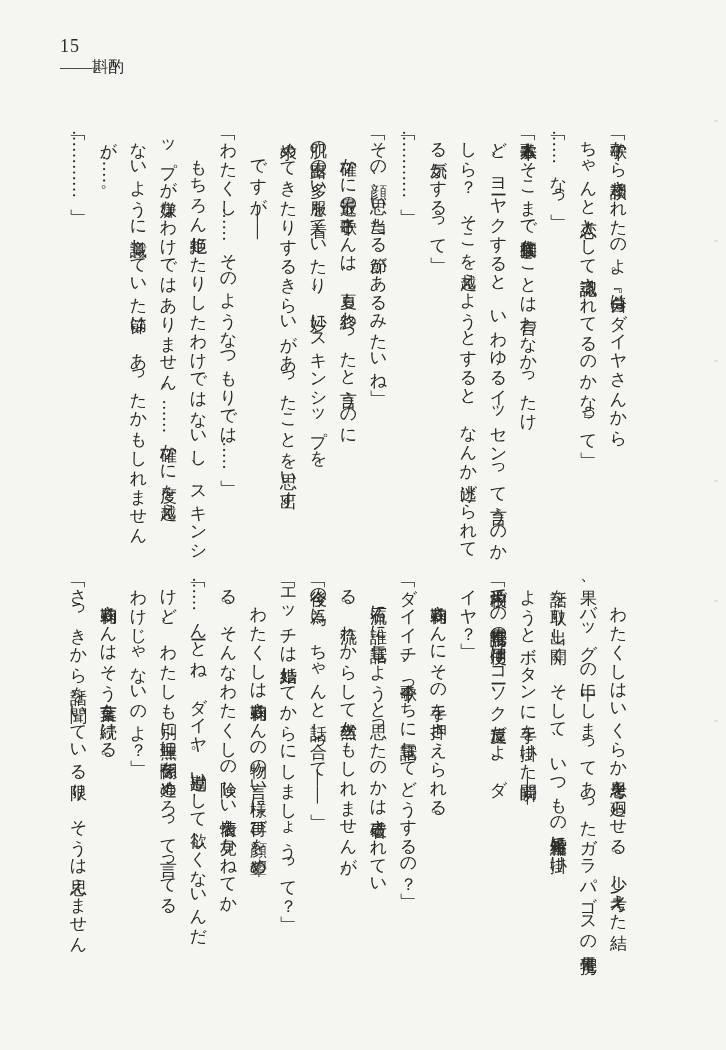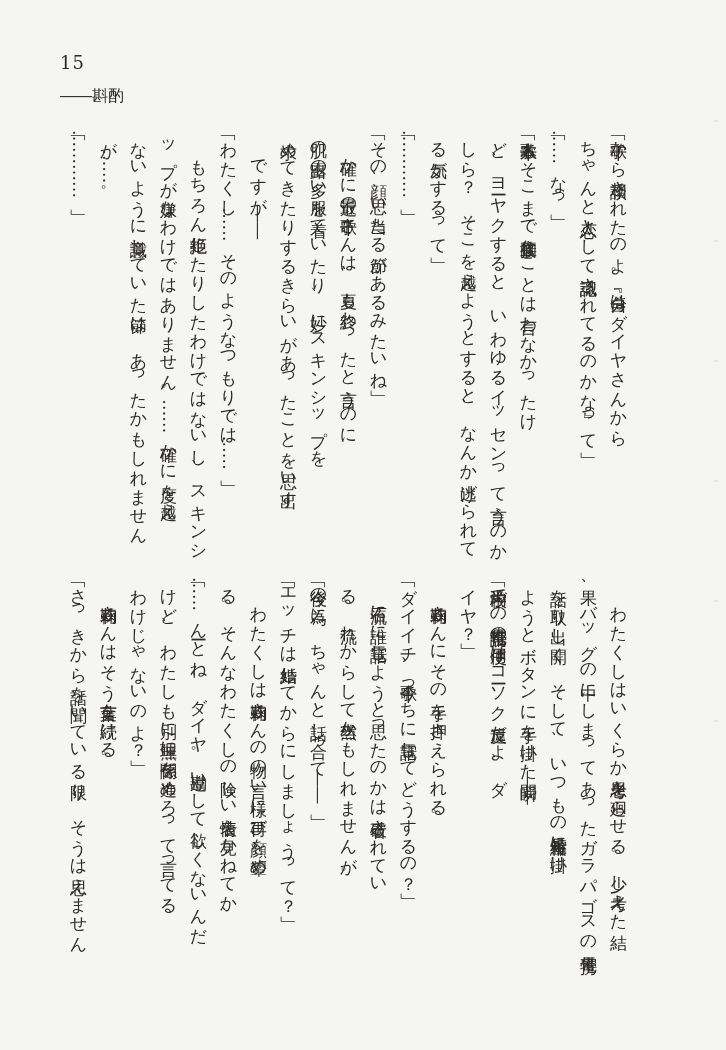--- a/index.html
+++ b/index.html
@@ -16,31 +16,31 @@
     position: relative;
     width: 726px;
     height: 1050px;
     overflow: hidden;
     background: #f5f5f2;
     color: #2b2a27;
   }
   .page-header {
     position: absolute;
     left: 60px;
-    top: 52px;
+    top: 35px;
+    font-family: Liberation Serif, serif;
   }
   .page-number {
     font-size: 18px;
     line-height: 22px;
     letter-spacing: 1px;
   }
   .chapter-marker {
     font-size: 16px;
     line-height: 20px;
-    margin-top: 12px;
     letter-spacing: 0px;
     white-space: nowrap;
   }
   .vblock {
     position: absolute;
     right: 92px;
     writing-mode: vertical-rl;
     text-orientation: mixed;
     font-size: 17px;
   }

